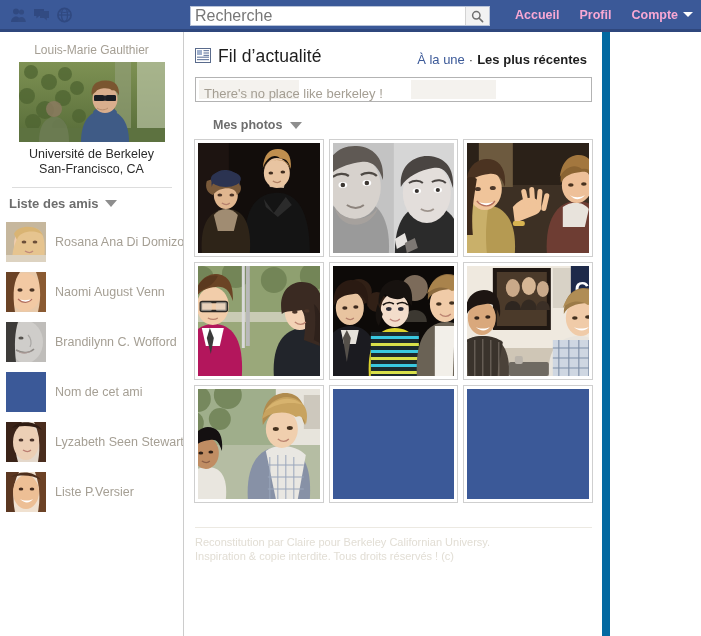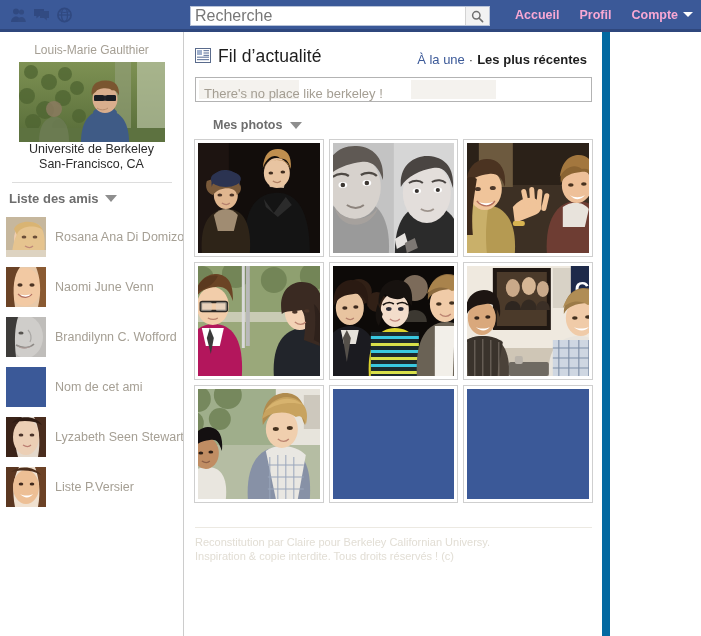--- a/index.html
+++ b/index.html
@@ -159,20 +159,21 @@
     overflow: hidden;
     position: relative;
     background: #7c8f5f;
   }
   .profile-meta {
     text-align: center;
     color: #2b2b2b;
     font-family: "Liberation Sans", sans-serif;
     font-size: 12.5px;
     line-height: 15px;
+    padding-top: 5px;
   }
   .sidebar-divider {
     width: 160px;
     height: 1px;
     background: #dddddd;
     margin: 10px auto 0 auto;
   }
   .friends-head {
     color: #6d6d6d;
     font-family: "Liberation Sans", sans-serif;
@@ -466,21 +467,21 @@
               <rect width="40" height="40" fill="#e8c9a9"></rect>
               <ellipse cx="19" cy="20" rx="16" ry="19" fill="#f2c9a3"></ellipse>
               <path d="M0 0 h14 c-6 8 -8 20 -5 40 H0 Z" fill="#6b4326"></path>
               <path d="M30 0 h10 v40 h-8 c4 -16 2 -30 -2 -40 Z" fill="#8a5a32"></path>
               <ellipse cx="14" cy="18" rx="2.6" ry="1.7" fill="#4b3323"></ellipse>
               <ellipse cx="26" cy="18" rx="2.6" ry="1.7" fill="#4b3323"></ellipse>
               <path d="M12 27 c5 5 11 4 14 0 c-4 1.5 -10 1.5 -14 0 Z" fill="#ffffff"></path>
               <path d="M12 27 c5 5 11 4 14 0" stroke="#b3705e" stroke-width="1.2" fill="none"></path>
             </svg>
           </div>
-          <div class="friend-name">Naomi June Venn</div>
+          <div class="friend-name">Naomi August Venn</div>
         </div>
 
         <div class="friend-row">
           <div class="friend-av">
             <svg class="pic" viewBox="0 0 40 40" preserveAspectRatio="xMidYMid slice">
               <rect width="40" height="40" fill="#d9d7d4"></rect>
               <path d="M0 0 h40 v40 h-40 Z" fill="#bfbdba"></path>
               <ellipse cx="20" cy="20" rx="17" ry="21" fill="#cfcdca"></ellipse>
               <path d="M0 0 h12 c-3 10 -4 22 -2 40 H0 Z" fill="#3d3b39"></path>
               <ellipse cx="15" cy="16" rx="2.6" ry="1.6" fill="#56534f"></ellipse>

